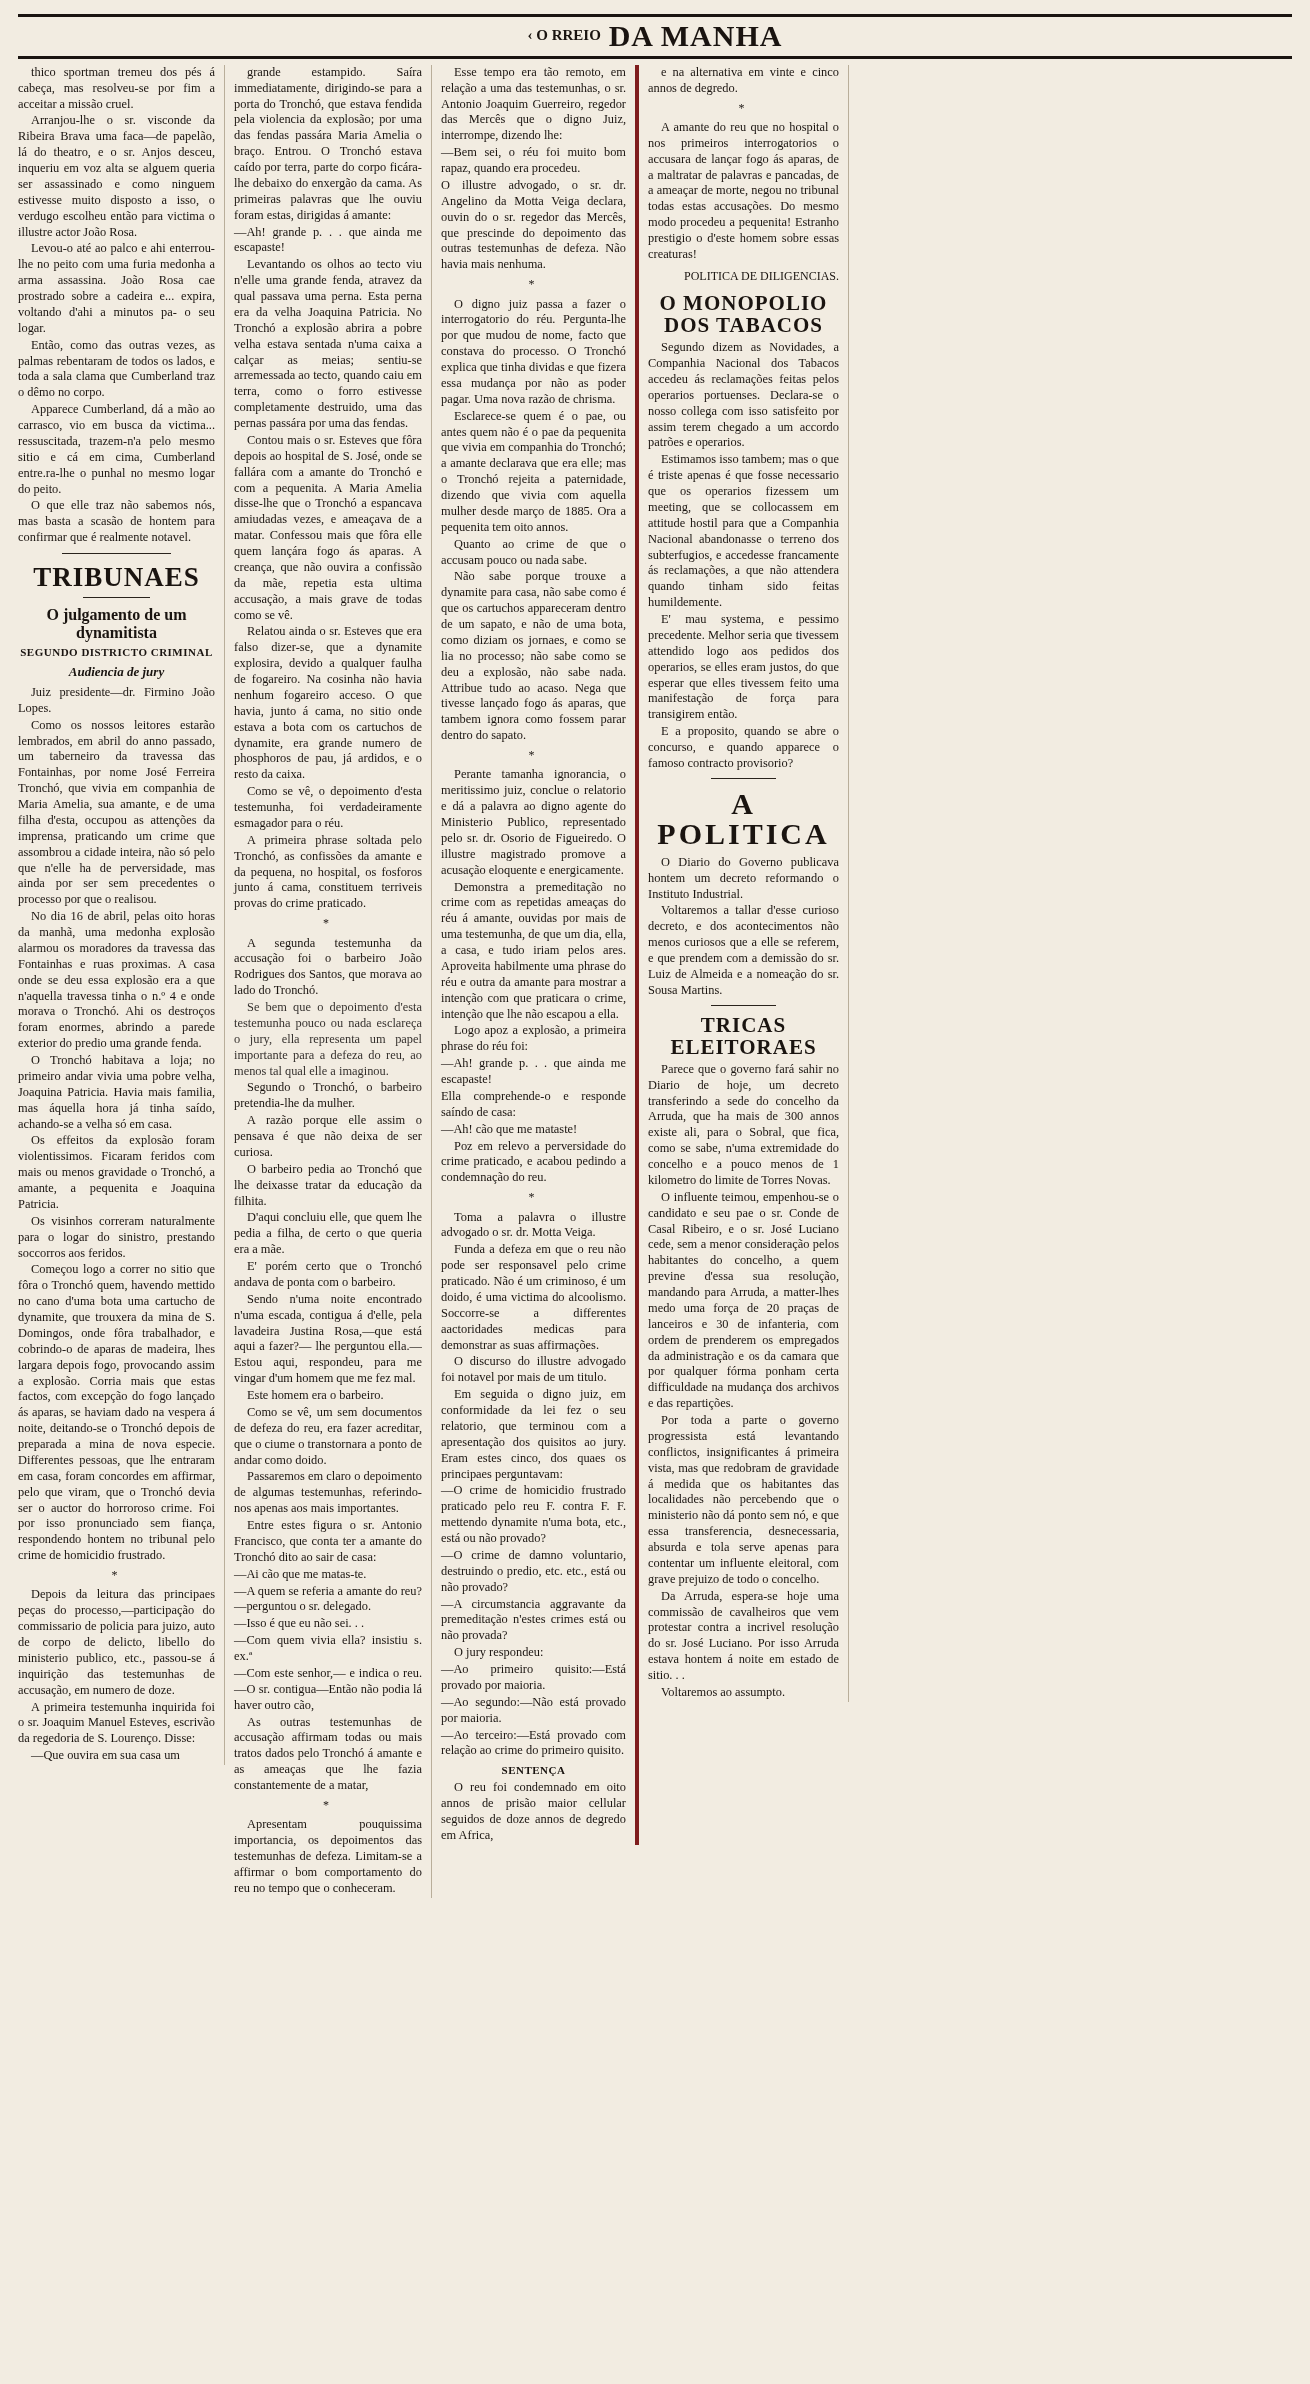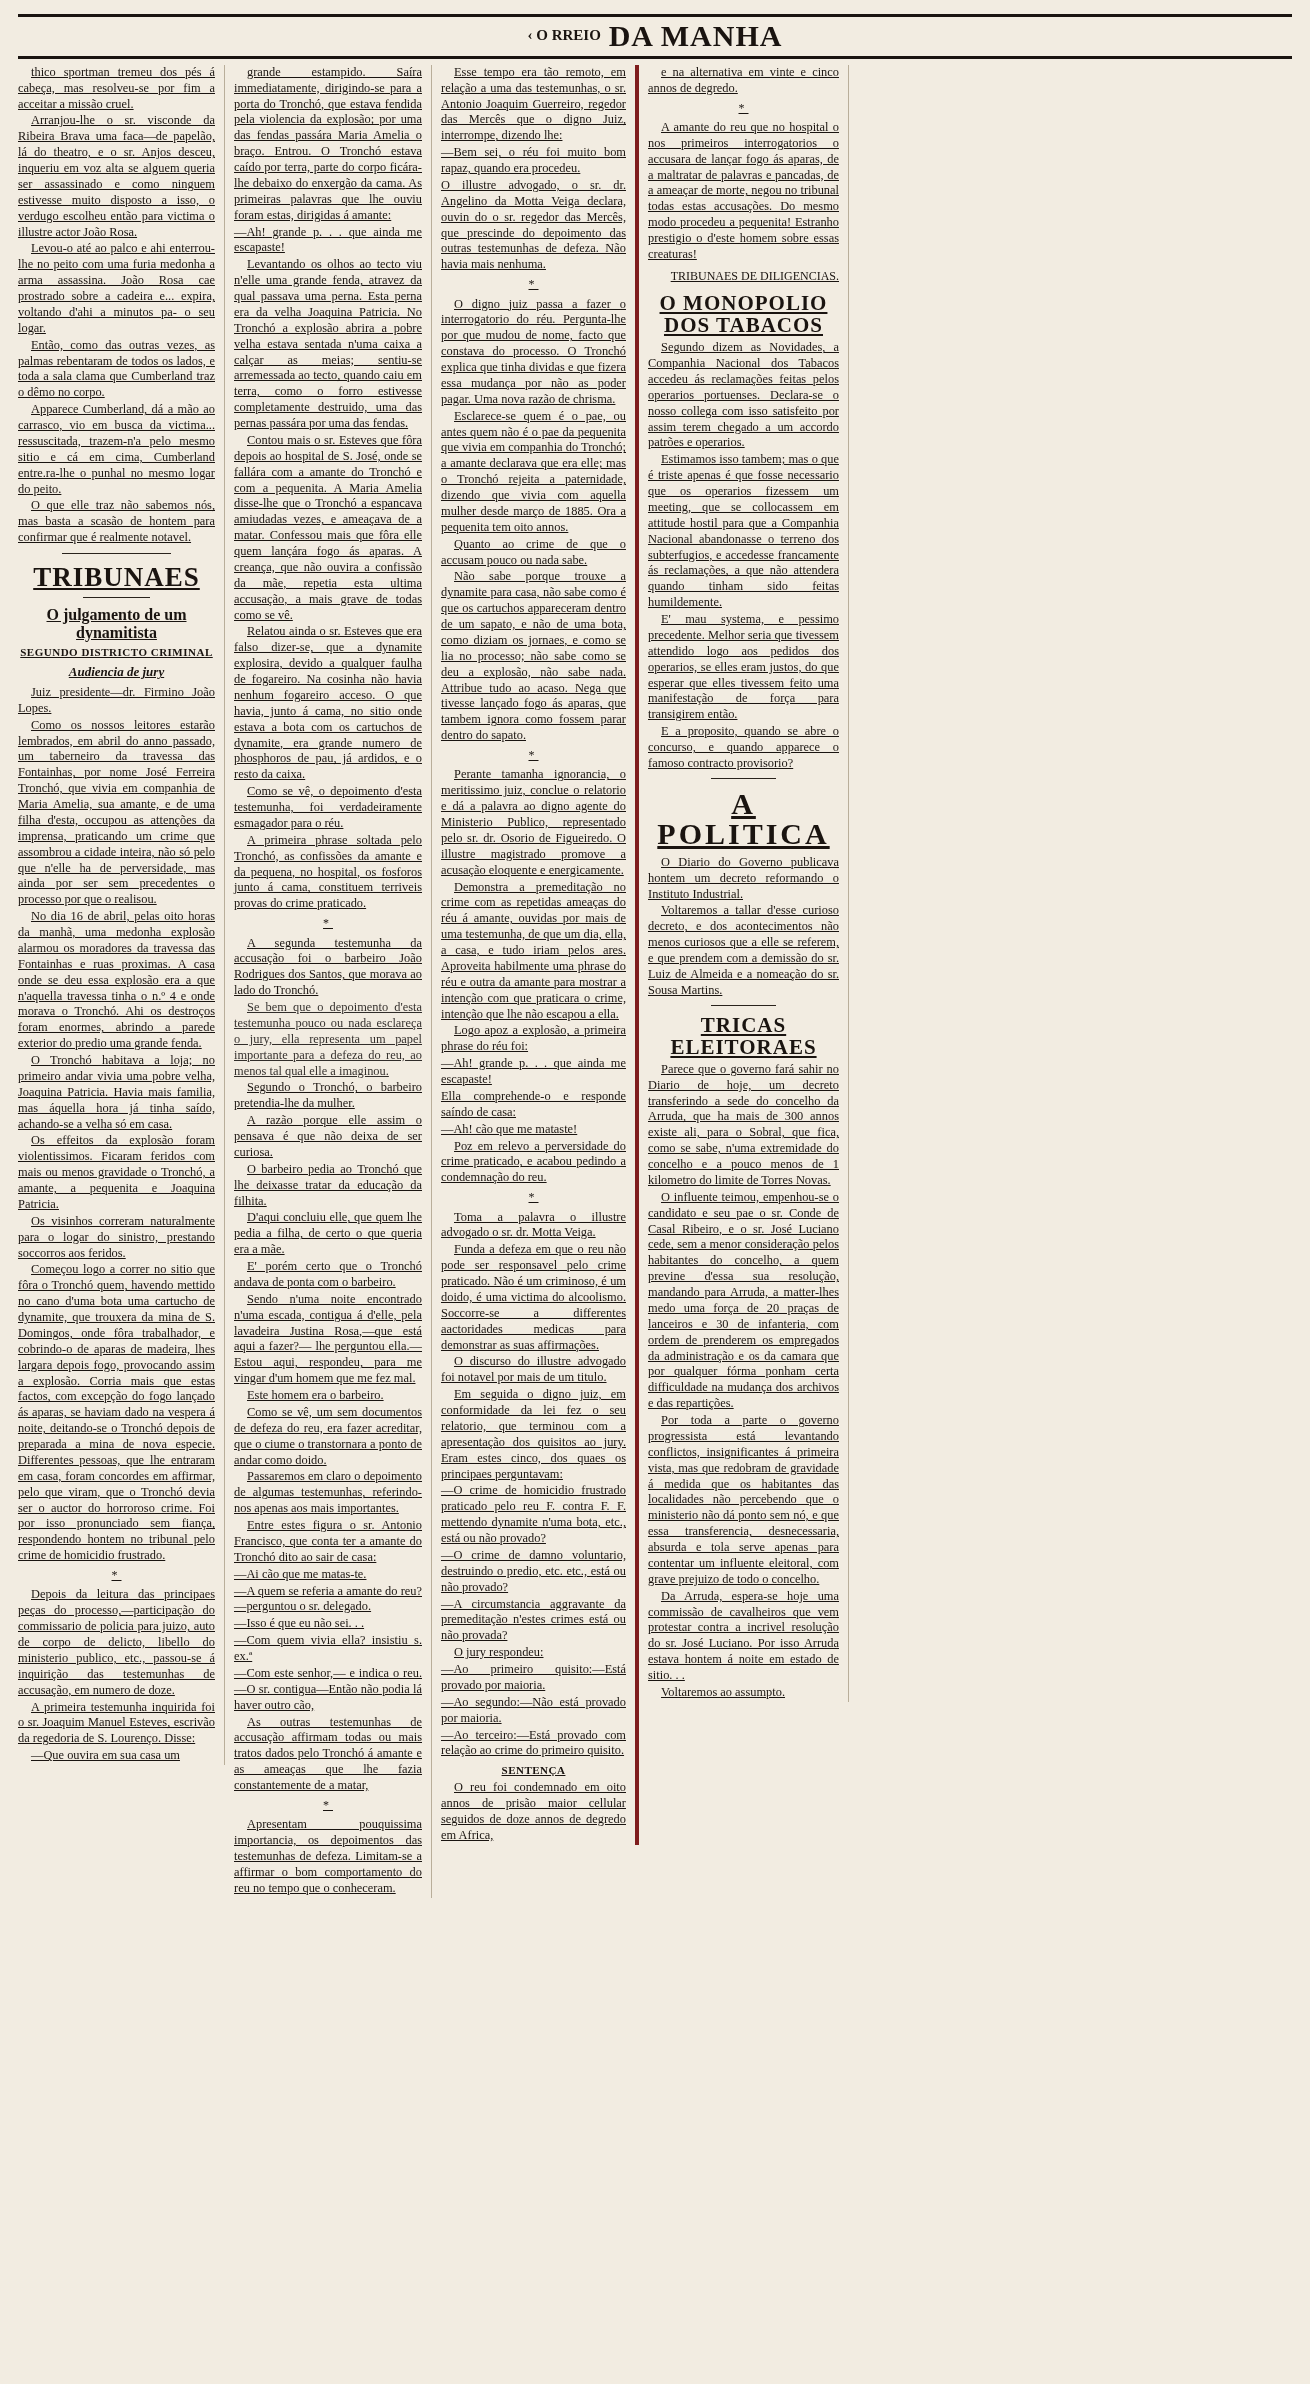--- a/index.html
+++ b/index.html
@@ -46,21 +46,20 @@
     display:flex;
     align-items:flex-start;
   }
   .col{
     box-sizing:border-box;
     padding:0 9px;
     font-size:12.4px;
     line-height:1.28;
     text-align:justify;
     hyphens:auto;
-    text-decoration:underline;
   }
   .col.c1{width:207px;padding-left:0;border-right:1px solid #b9ae9a;}
   .col.c2{width:207px;border-right:1px solid #b9ae9a;}
   .col.c3{width:207px;border-right:4px solid #7f1d1d;}
   .col.c4{width:210px;border-right:1px solid #b9ae9a;}
   p{
     margin:0 0 1px 0;
     text-indent:13px;
   }
   p.noind{text-indent:0;}
@@ -234,21 +233,21 @@
         <p class="noind">—Ao primeiro quisito:—Está provado por maioria.</p>
         <p class="noind">—Ao segundo:—Não está provado por maioria.</p>
         <p class="noind">—Ao terceiro:—Está provado com relação ao crime do primeiro quisito.</p>
         <h3 class="hdr-small">SENTENÇA</h3>
         <p>O reu foi condemnado em oito annos de prisão maior cellular seguidos de doze annos de degredo em Africa,</p>
       </div>
     <div class="col c4">
         <p>e na alternativa em vinte e cinco annos de degredo.</p>
         <div class="star">*</div>
         <p>A amante do reu que no hospital o nos primeiros interrogatorios o accusara de lançar fogo ás aparas, de a maltratar de palavras e pancadas, de a ameaçar de morte, negou no tribunal todas estas accusações. Do mesmo modo procedeu a pequenita! Estranho prestigio o d'este homem sobre essas creaturas!</p>
-        <div class="sig">TRIBUNAES DE DILIGENCIAS.</div>
+        <div class="sig">POLITICA DE DILIGENCIAS.</div>
         <h1 class="hdr-section">O MONOPOLIO DOS TABACOS</h1>
         <p>Segundo dizem as Novidades, a Companhia Nacional dos Tabacos accedeu ás reclamações feitas pelos operarios portuenses. Declara-se o nosso collega com isso satisfeito por assim terem chegado a um accordo patrões e operarios.</p>
         <p>Estimamos isso tambem; mas o que é triste apenas é que fosse necessario que os operarios fizessem um meeting, que se collocassem em attitude hostil para que a Companhia Nacional abandonasse o terreno dos subterfugios, e accedesse francamente ás reclamações, a que não attendera quando tinham sido feitas humildemente.</p>
         <p>E' mau systema, e pessimo precedente. Melhor seria que tivessem attendido logo aos pedidos dos operarios, se elles eram justos, do que esperar que elles tivessem feito uma manifestação de força para transigirem então.</p>
         <p>E a proposito, quando se abre o concurso, e quando apparece o famoso contracto provisorio?</p>
         <hr class="rule-short">
         <h1 class="hdr-politica">A POLITICA</h1>
         <p>O Diario do Governo publicava hontem um decreto reformando o Instituto Industrial.</p>
         <p>Voltaremos a tallar d'esse curioso decreto, e dos acontecimentos não menos curiosos que a elle se referem, e que prendem com a demissão do sr. Luiz de Almeida e a nomeação do sr. Sousa Martins.</p>
         <hr class="rule-short">

